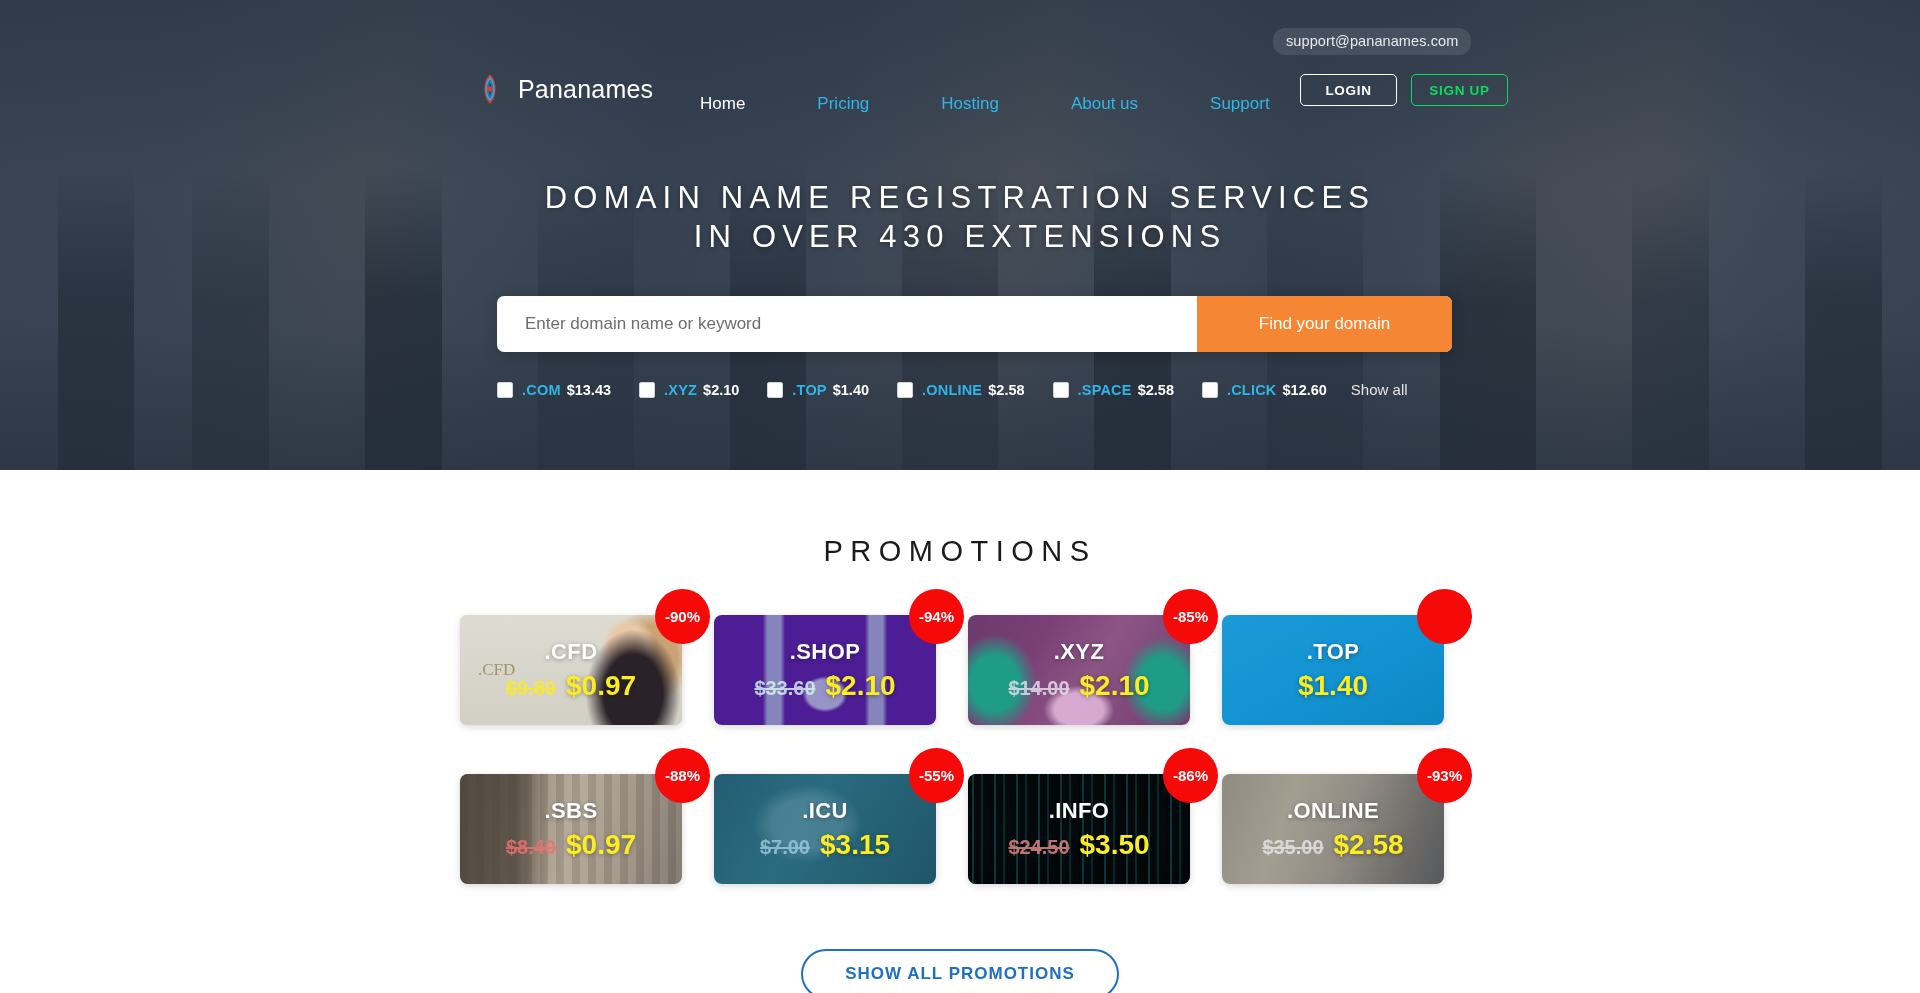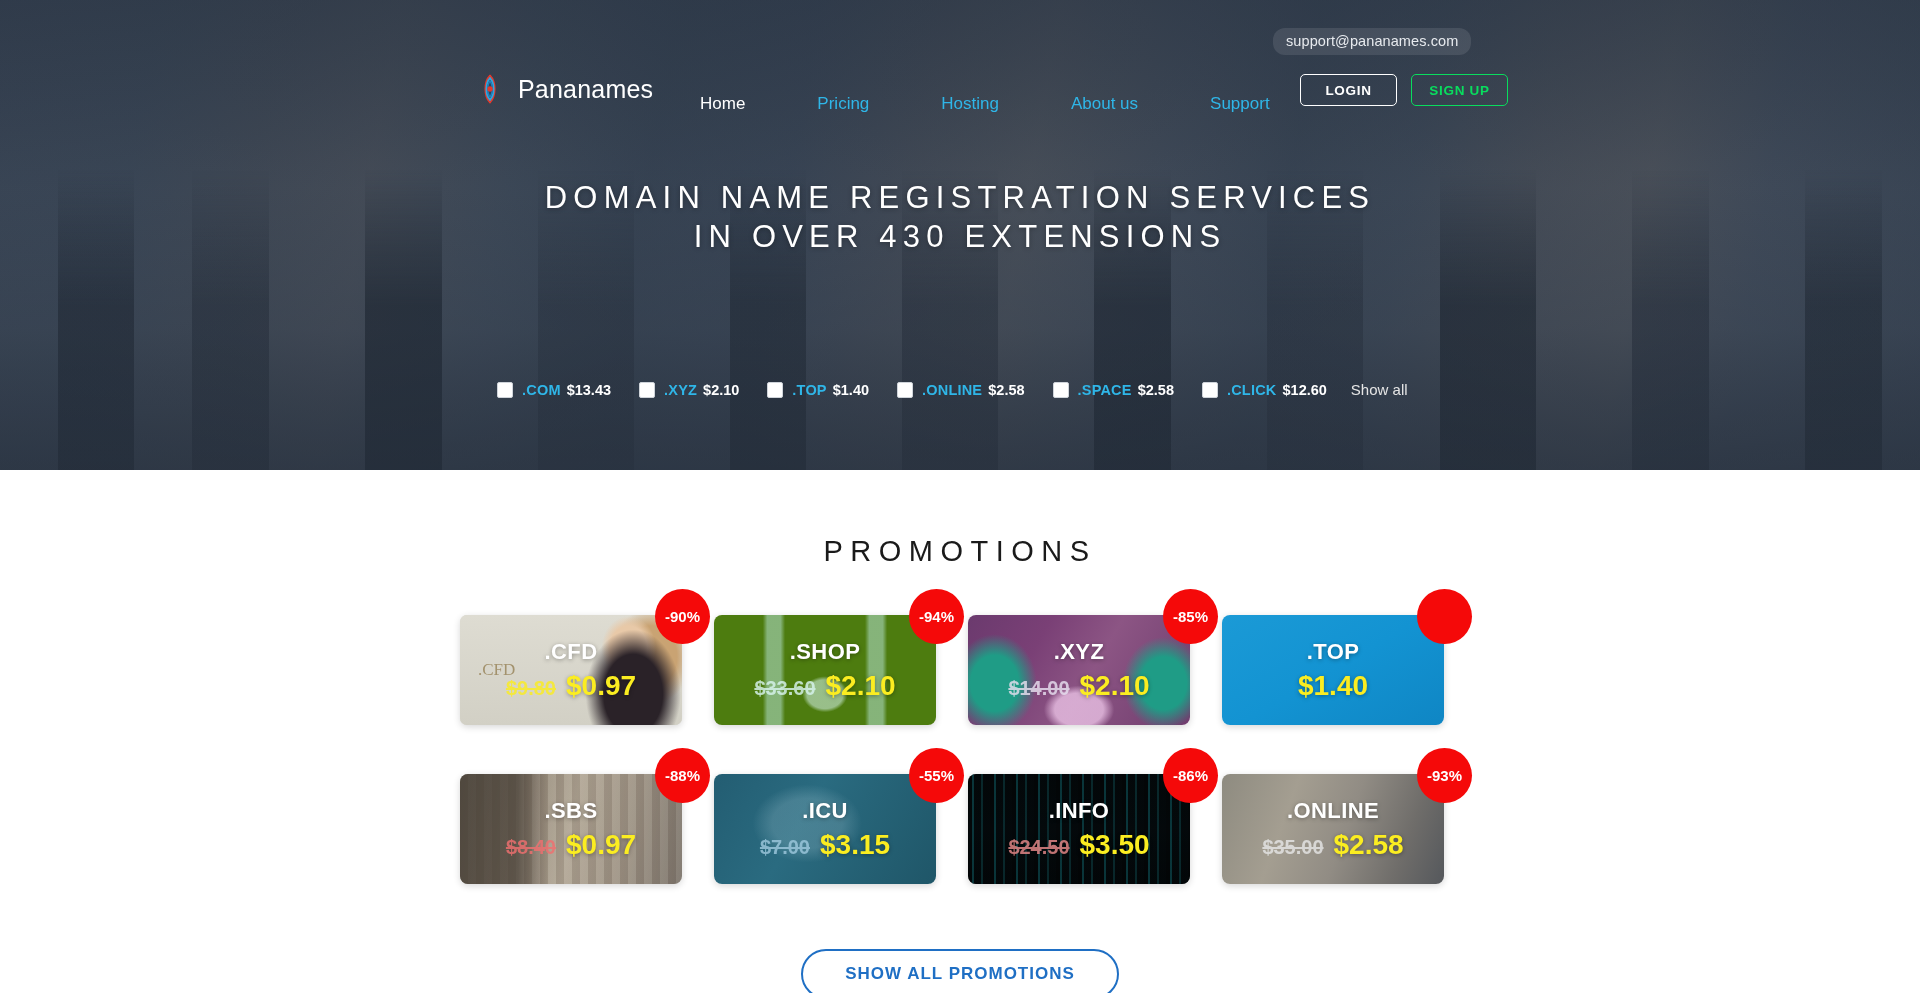--- a/index.html
+++ b/index.html
@@ -250,21 +250,21 @@
       radial-gradient(ellipse 34px 40px at 76% 30%, #e8c9a8 0 55%, rgba(232,201,168,0) 80%),
       radial-gradient(ellipse 52px 62px at 86% 38%, #c9a373 0 50%, rgba(201,163,115,0) 78%),
       linear-gradient(180deg, #dedcd2 0%, #d2d0c5 100%);
   }
   .bg-cfd .watermark {
     position: absolute; left: 18px; top: 50%;
     transform: translateY(-50%);
     color: #a3926d; font-size: 17px; font-family: "Liberation Serif", serif;
     z-index: 1;
   }
-  .bg-shop { background: #4d7c0f; text-align: center; }
+  .bg-shop { background: #4c1d95; text-align: center; }
   .bg-shop::after {
     content: ""; position: absolute; inset: 0;
     background:
       linear-gradient(90deg, transparent 22%, rgba(190,235,228,.5) 24% 30%, transparent 32% 68%, rgba(190,235,228,.5) 70% 76%, transparent 78%),
       radial-gradient(ellipse 30px 24px at 50% 72%, rgba(215,245,238,.55) 0 60%, transparent 75%);
   }
   .bg-xyz {
     background: linear-gradient(120deg, #6b3a6e 0%, #7a4076 30%, #8c5584 55%, #6f3c6d 100%);
   }
   .bg-xyz::after {
@@ -369,20 +369,24 @@
       <button class="btn-login">LOGIN</button>
       <button class="btn-signup">SIGN UP</button>
     </div>
   </div>
 
   <h1 class="hero-title">
     <span>DOMAIN NAME REGISTRATION SERVICES</span><br>
     <span>IN OVER 430 EXTENSIONS</span>
   </h1>
 
+  <div class="search-wrap">
+    <input class="search-input" type="text" placeholder="Enter domain name or keyword" style="">
+    <button class="search-btn">Find your domain</button>
+  </div>
 
   <div class="tld-row">
     <div class="tld-item">
       <span class="tld-box"></span>
       <span class="tld-name">.COM</span>
       <span class="tld-price">$13.43</span>
     </div>
     <div class="tld-item">
       <span class="tld-box"></span>
       <span class="tld-name">.XYZ</span>

